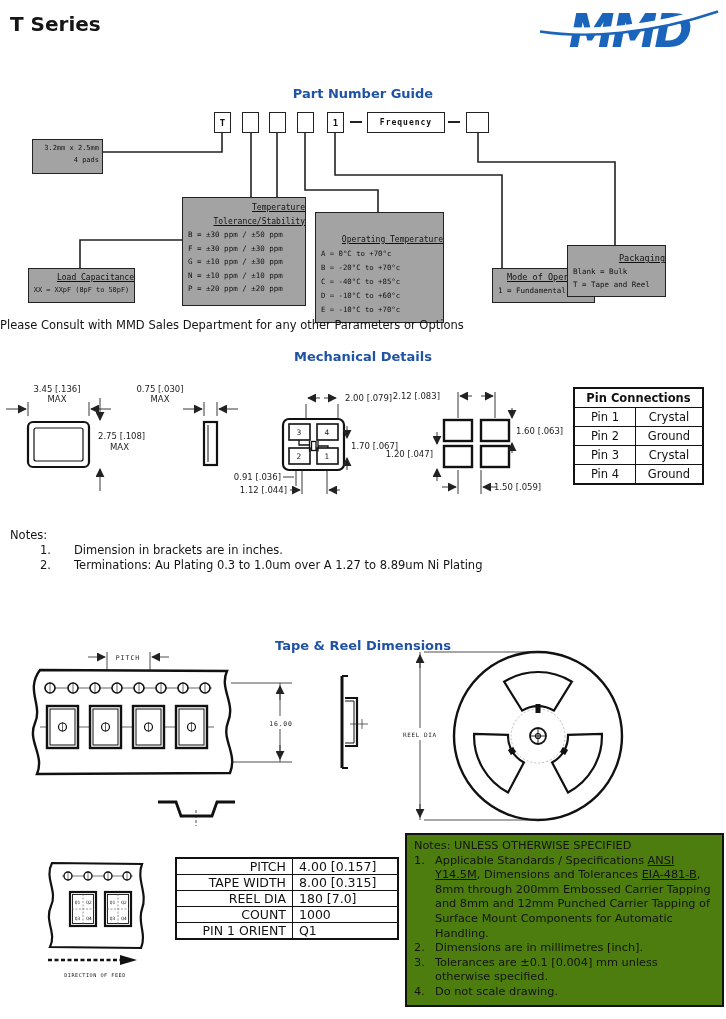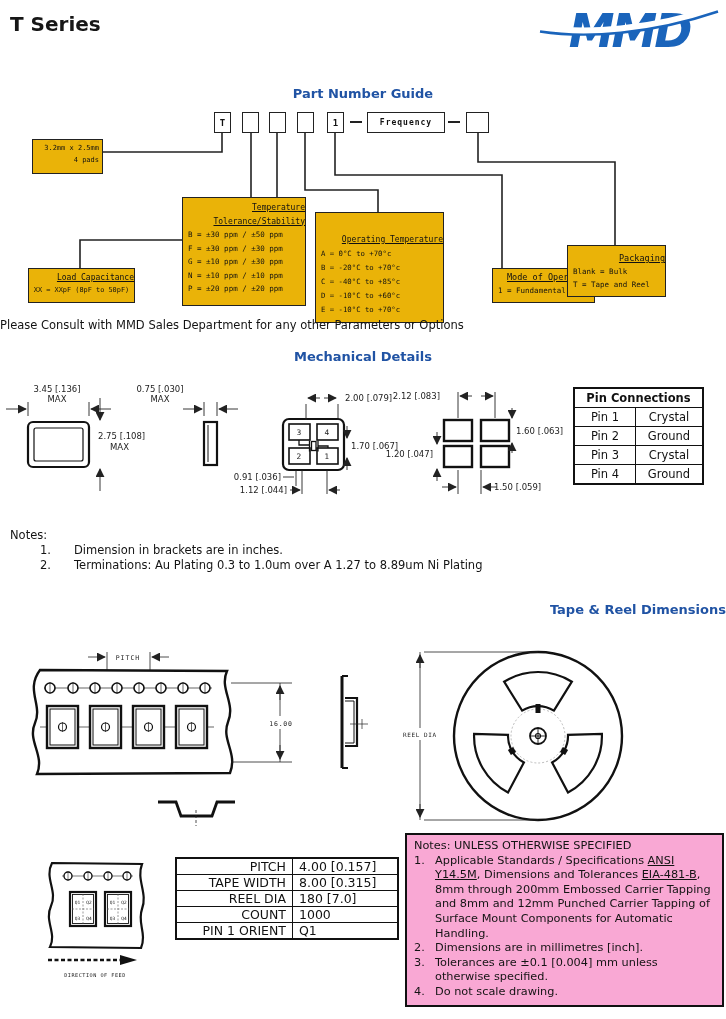--- a/index.html
+++ b/index.html
@@ -7,42 +7,42 @@
         font-family:"Liberation Sans",sans-serif;color:#111;overflow:hidden;}
   .abs{position:absolute;}
   .doc-title{font-family:"DejaVu Sans",sans-serif;font-weight:bold;font-size:20px;color:#161616;}
   .sec-head{width:726px;text-align:center;font-family:"DejaVu Sans",sans-serif;
             font-weight:bold;font-size:13px;color:#2053a4;}
   
   .pn-box{position:absolute;border:1.6px solid #222;background:#fff;
           font-family:"DejaVu Sans Mono",monospace;font-weight:bold;font-size:9px;
           display:flex;align-items:center;justify-content:center;}
   .dash{position:absolute;border-top:2px solid #222;}
-  .info-box{position:absolute;border:1.6px solid #222;background:#eab308;
+  .info-box{position:absolute;border:1.6px solid #222;background:#a3a3a3;
             font-family:"DejaVu Sans Mono",monospace;font-size:7.5px;line-height:13px;}
   .ib-title{font-weight:normal;text-decoration:underline;text-align:right;font-size:8px;}
   .ib-row{padding-left:5px;white-space:nowrap;}
   .ib-center{text-align:center;}
   .consult{width:726px;text-align:left;font-family:"DejaVu Sans",sans-serif;font-size:11.5px;color:#131313;}
   
   table{border-collapse:collapse;background:#fff;}
   .pin-table{font-family:"DejaVu Sans",sans-serif;font-size:11.5px;}
   .pin-table th,.pin-table td{border:1.6px solid #111;text-align:center;padding:1px 4px;height:16px;}
   .pin-table{border:2.2px solid #111;}
   .spec-table{font-family:"DejaVu Sans",sans-serif;font-size:12.5px;}
   .spec-table td{border:1.8px solid #111;height:15px;padding:0 6px;}
   .spec-table td.k{text-align:right;width:103px;}
   .spec-table td.v{text-align:left;width:92px;}
   .spec-table{border:2.2px solid #111;}
   
   .notes-wrap{font-family:"DejaVu Sans",sans-serif;font-size:11.5px;line-height:15px;color:#141414;}
   .note-item{display:flex;margin-left:30px;}
   .note-num{width:34px;flex:none;}
   .note-text{width:428px;}
-  .notes-box{border:2px solid #111;background:#f9a8d4;padding:4px 7px 5px 7px;
+  .notes-box{border:2px solid #111;background:#4d7c0f;padding:4px 7px 5px 7px;
              font-family:"DejaVu Sans",sans-serif;font-size:11.3px;line-height:14.6px;color:#141414;}
   .nb-item{display:flex;}
   .nb-num{width:21px;flex:none;}
   .nb-text{flex:1;}
   .u{text-decoration:underline;}
   svg{position:absolute;overflow:visible;}
   svg line,svg path,svg rect,svg circle,svg polyline{vector-effect:none;}
   .dimtxt{font-family:"DejaVu Sans",sans-serif;font-size:8.5px;fill:#222;}
   .padnum{font-family:"DejaVu Sans",sans-serif;font-size:7.5px;fill:#222;}
   .drw{font-family:"DejaVu Sans Mono",monospace;fill:#222;}
@@ -261,21 +261,21 @@
     <div class="note-item">
       <span class="note-num">1.</span>
       <span class="note-text">Dimension in brackets are in inches.</span>
     </div>
     <div class="note-item">
       <span class="note-num">2.</span>
       <span class="note-text">Terminations: Au Plating 0.3 to 1.0um over A 1.27 to 8.89um Ni Plating</span>
     </div>
   </div>
 
-  <div class="abs sec-head" style="top:602px;text-align:right;">Tape &amp; Reel Dimensions</div>
+  <div class="abs sec-head" style="top:638px;">Tape &amp; Reel Dimensions</div>
 
   <svg style="left:0;top:640px;" width="726" height="195" viewBox="0 0 726 195">
     <defs>
       <marker id="ar2" viewBox="0 0 10 10" refX="9" refY="5" markerWidth="9" markerHeight="9" orient="auto" markerUnits="userSpaceOnUse">
           <path d="M0,0 L10,5 L0,10 z" fill="#222"></path>
         </marker>
     </defs>
 
     <g stroke="#222" stroke-width="0.8" fill="none">
       <line x1="107" y1="12" x2="107" y2="84"></line>

